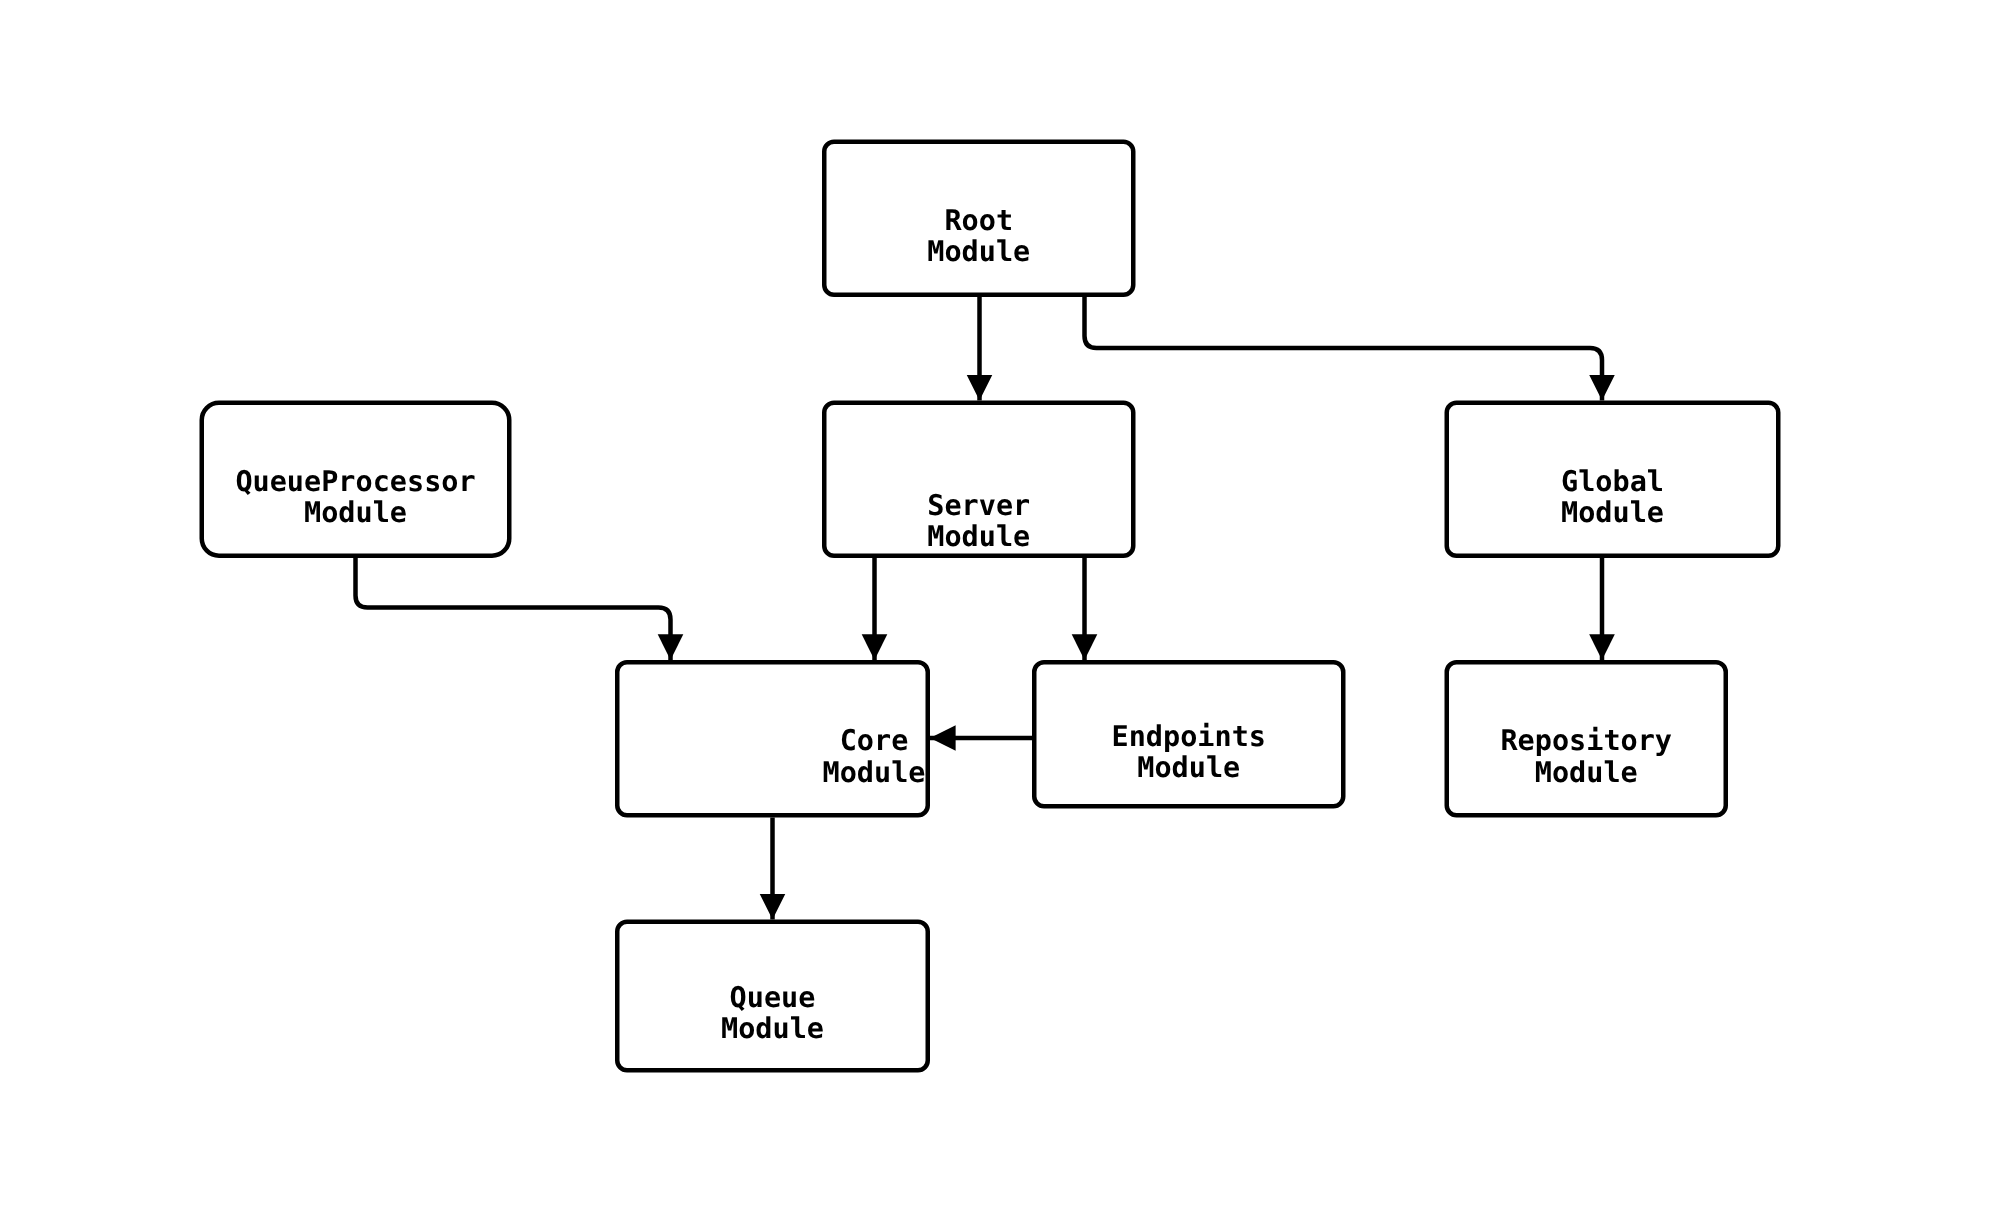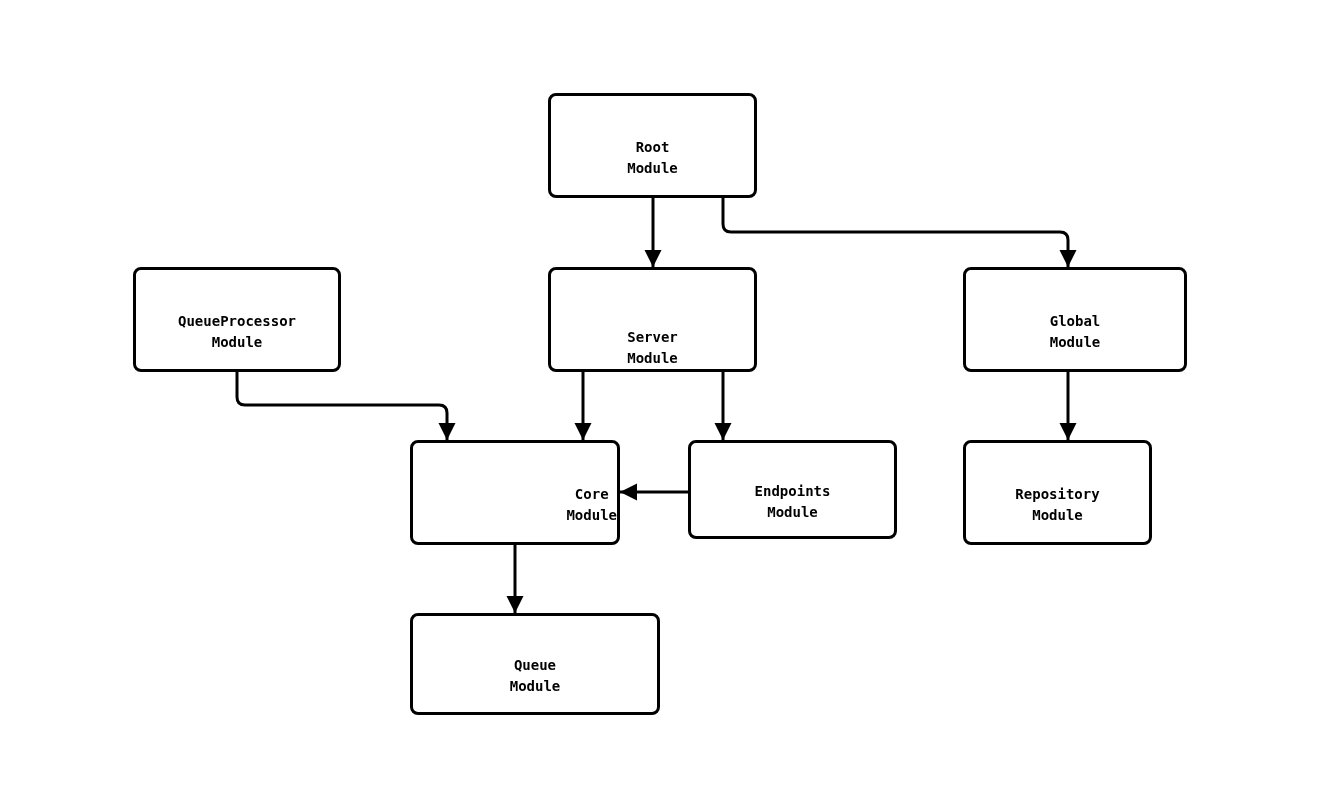--- a/index.html
+++ b/index.html
@@ -35,33 +35,33 @@
     border-radius: 8px;
     background: #ffffff;
     color: #000000;
     display: flex;
     align-items: center;
     justify-content: center;
     text-align: center;
   }
   .node .node-label {
     font-weight: bold;
-    font-size: 14px;
+    font-size: 19px;
     line-height: 21px;
     white-space: pre-line;
     margin-top: 24px;
   }
   #node-root          { left: 548px; top:  93px; width: 209px; height: 105px; }
-  #node-queueprocessor{ left: 133px; top: 267px; width: 208px; height: 105px; }
+  #node-queueprocessor{ left: 133px; top: 267px; width: 208px; height: 105px; border-radius: 13px; }
   #node-server        { left: 548px; top: 267px; width: 209px; height: 105px; align-items: flex-end; }
   #node-global        { left: 963px; top: 267px; width: 224px; height: 105px; }
   #node-core          { left: 410px; top: 440px; width: 210px; height: 105px; justify-content: flex-end; }
   #node-endpoints     { left: 688px; top: 440px; width: 209px; height: 99px; align-items: center; }
   #node-repository    { left: 963px; top: 440px; width: 189px; height: 105px; }
-  #node-queue         { left: 410px; top: 613px; width: 250px; height: 102px; }
+  #node-queue         { left: 410px; top: 613px; width: 210px; height: 102px; }
 </style>
 </head>
 <body>
 
 <div id="canvas">
 
   <svg id="edge-layer" viewBox="0 0 1337 809" xmlns="http://www.w3.org/2000/svg">
     <defs>
       <marker id="arrowhead" viewBox="0 0 10 10" refX="10" refY="5" markerUnits="strokeWidth" markerWidth="5.7" markerHeight="10" orient="auto">
         <path d="M 0 0 L 10 5 L 0 10 z" fill="#000000"></path>

